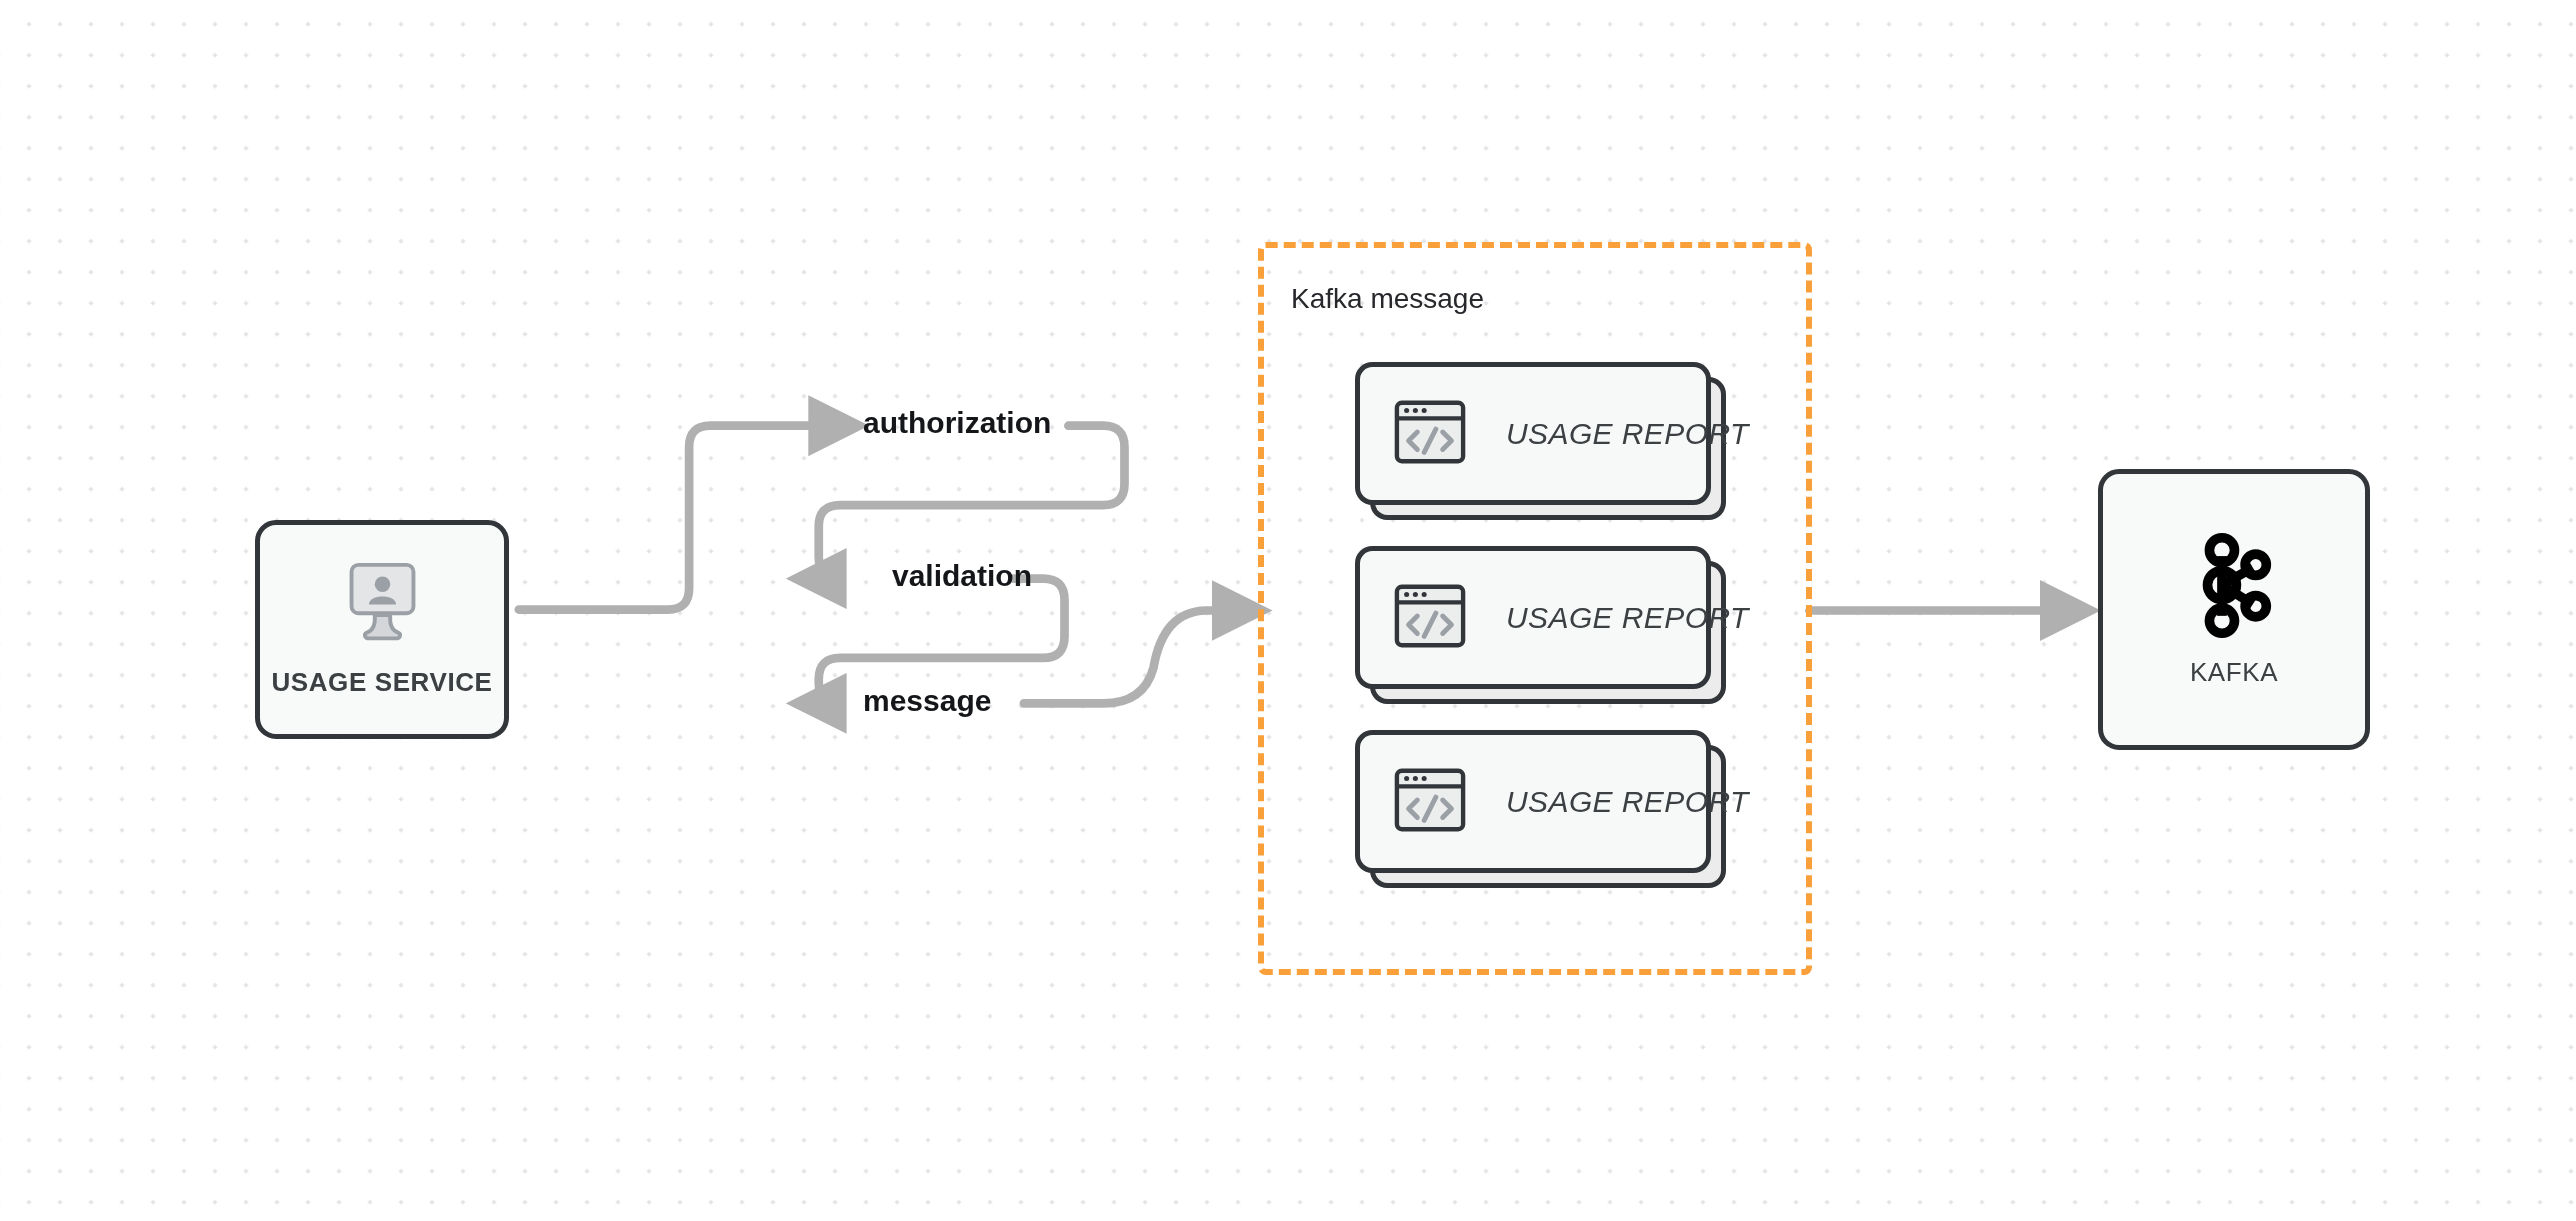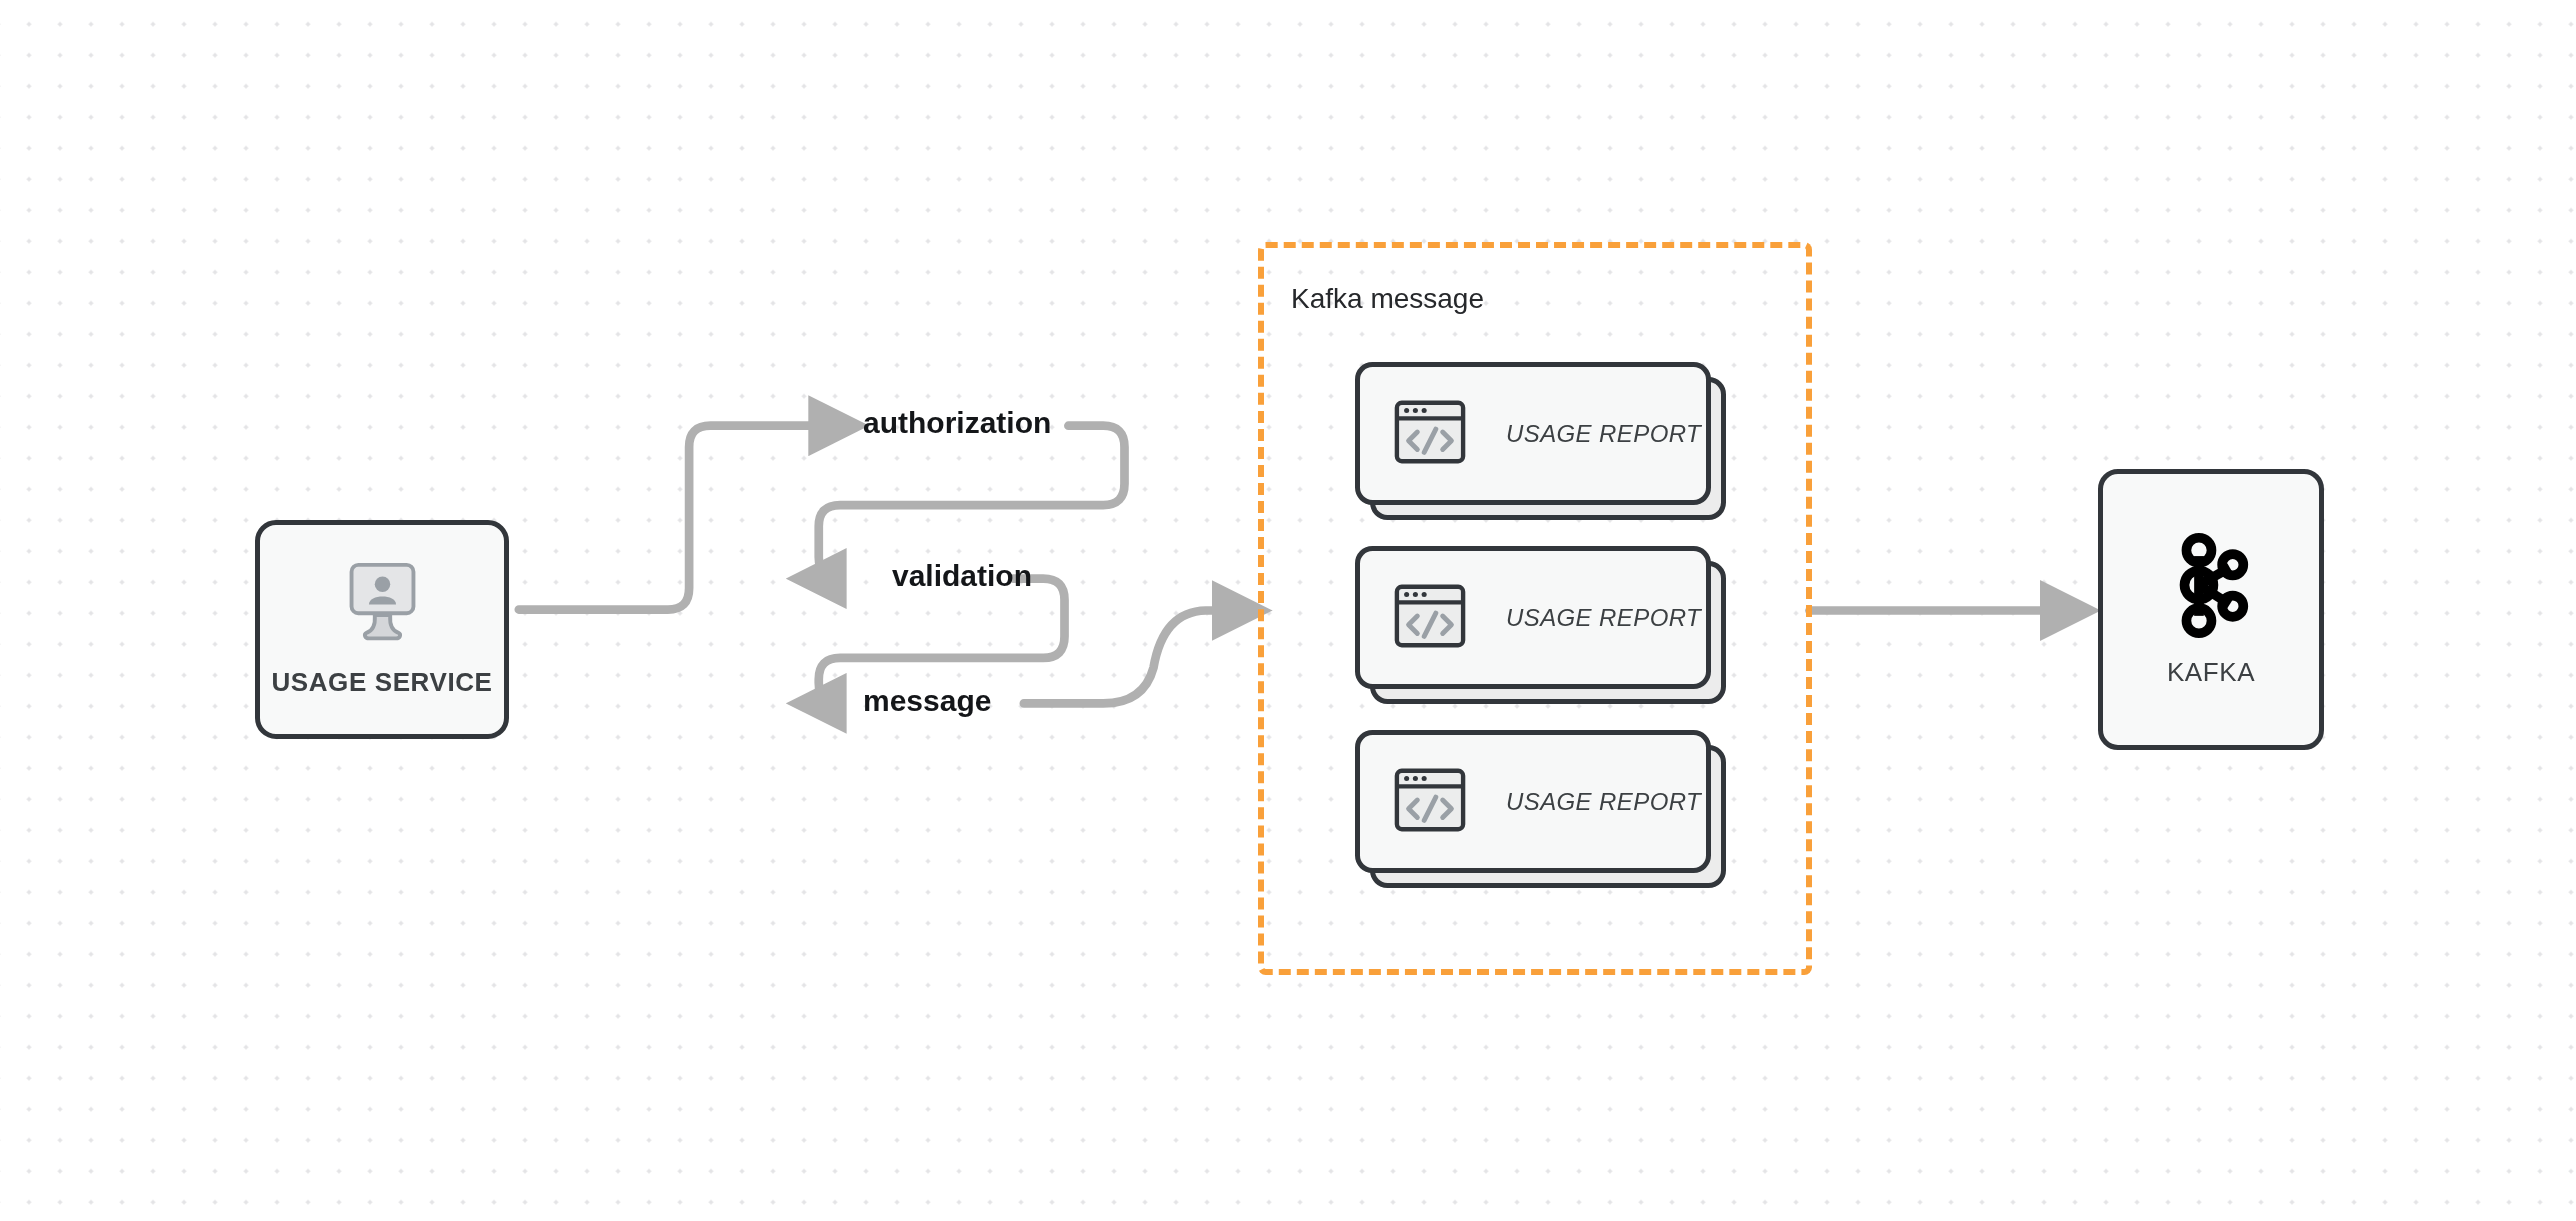--- a/index.html
+++ b/index.html
@@ -36,21 +36,21 @@
     letter-spacing:0.6px;
     color:#3c4043;
     text-align:center;
     margin-top:13.5px;
     white-space:nowrap;
   }
 
   
   #usage-service{left:255px;top:520px;width:254px;height:219px;font-weight:bold;}
   
-  #kafka-node{left:2098px;top:469px;width:226px;height:281px;border-radius:20px;}
+  #kafka-node{left:2098px;top:469px;width:272px;height:281px;}
 
   
   #kafka-group{
     position:absolute;
     left:1258px;top:242px;width:554px;height:733px;
     border:6.8px dashed #f9a03a;
     border-radius:7.7px;
     box-sizing:border-box;
   }
   #kafka-group-title{
@@ -75,21 +75,21 @@
     position:absolute;left:0;top:0;
     width:356px;height:143px;
     background:#f7f8f8;
     border:5.8px solid #32363b;
     border-radius:17.4px;
     box-sizing:border-box;
     display:flex;align-items:center;
   }
   .card-icon{margin-left:33px;flex:0 0 auto;}
   .card-text{
-    font-size:24px;
+    font-size:30px;
     font-style:italic;
     color:#3c4043;
     margin-left:39px;
     letter-spacing:0.4px;
     white-space:nowrap;
   }
   #card-1{left:1355px;top:362px;}
   #card-2{left:1355px;top:546px;}
   #card-3{left:1355px;top:730px;}
 

